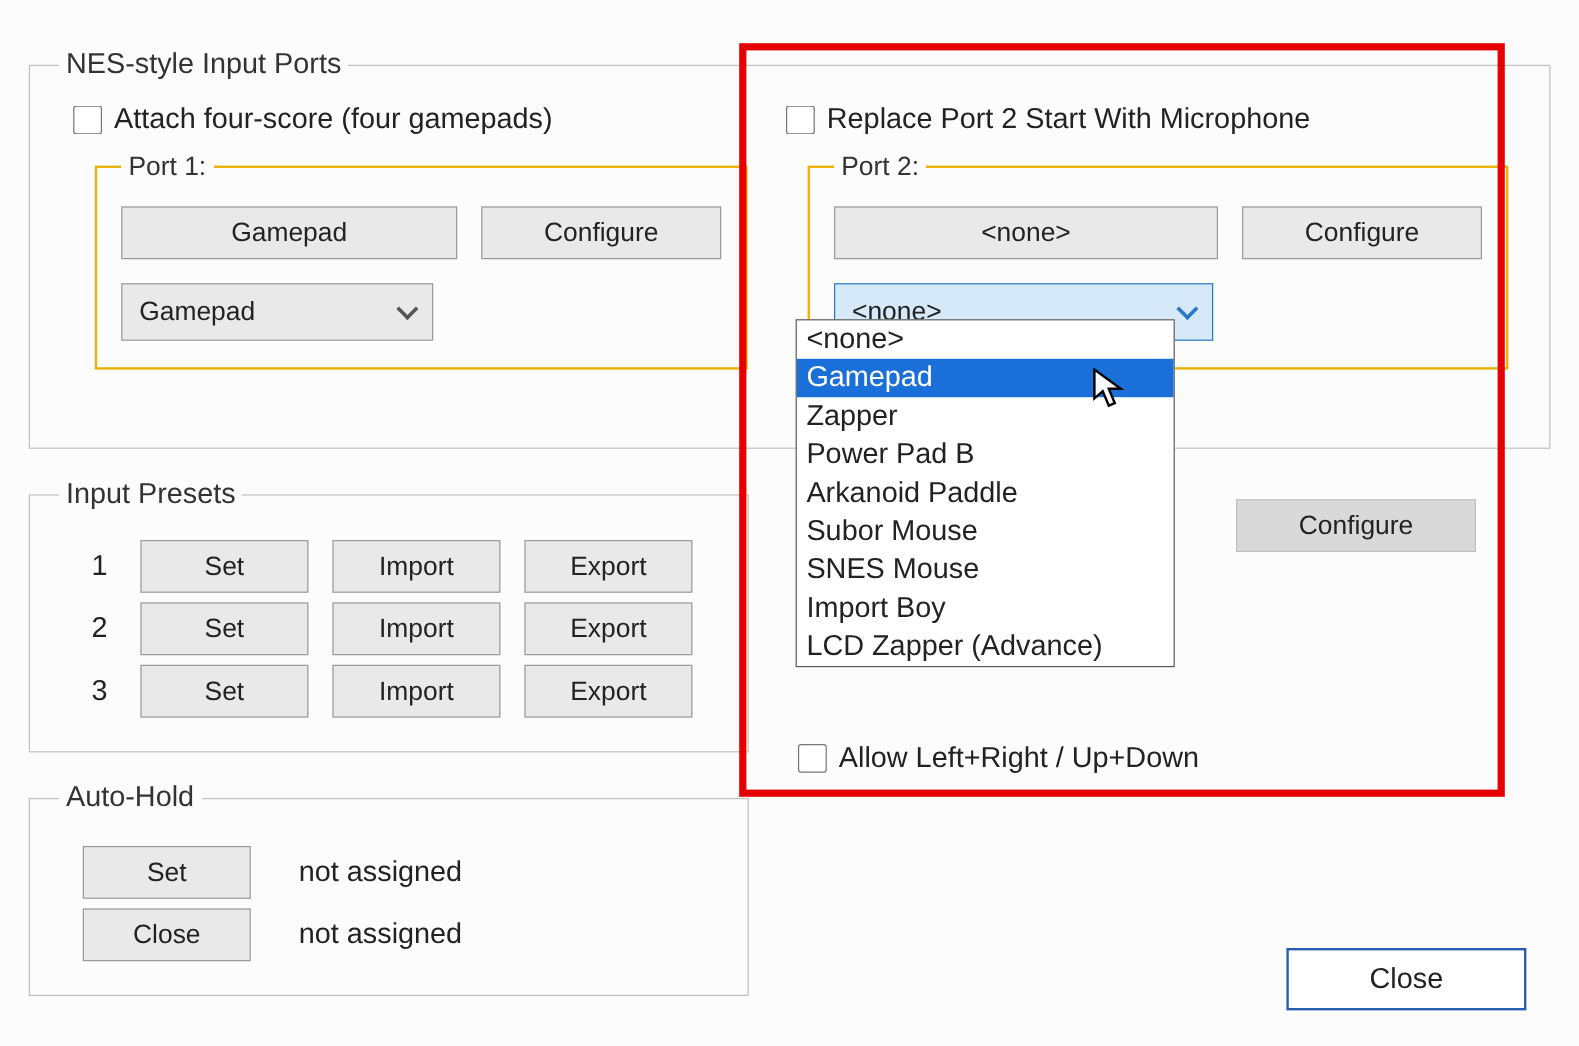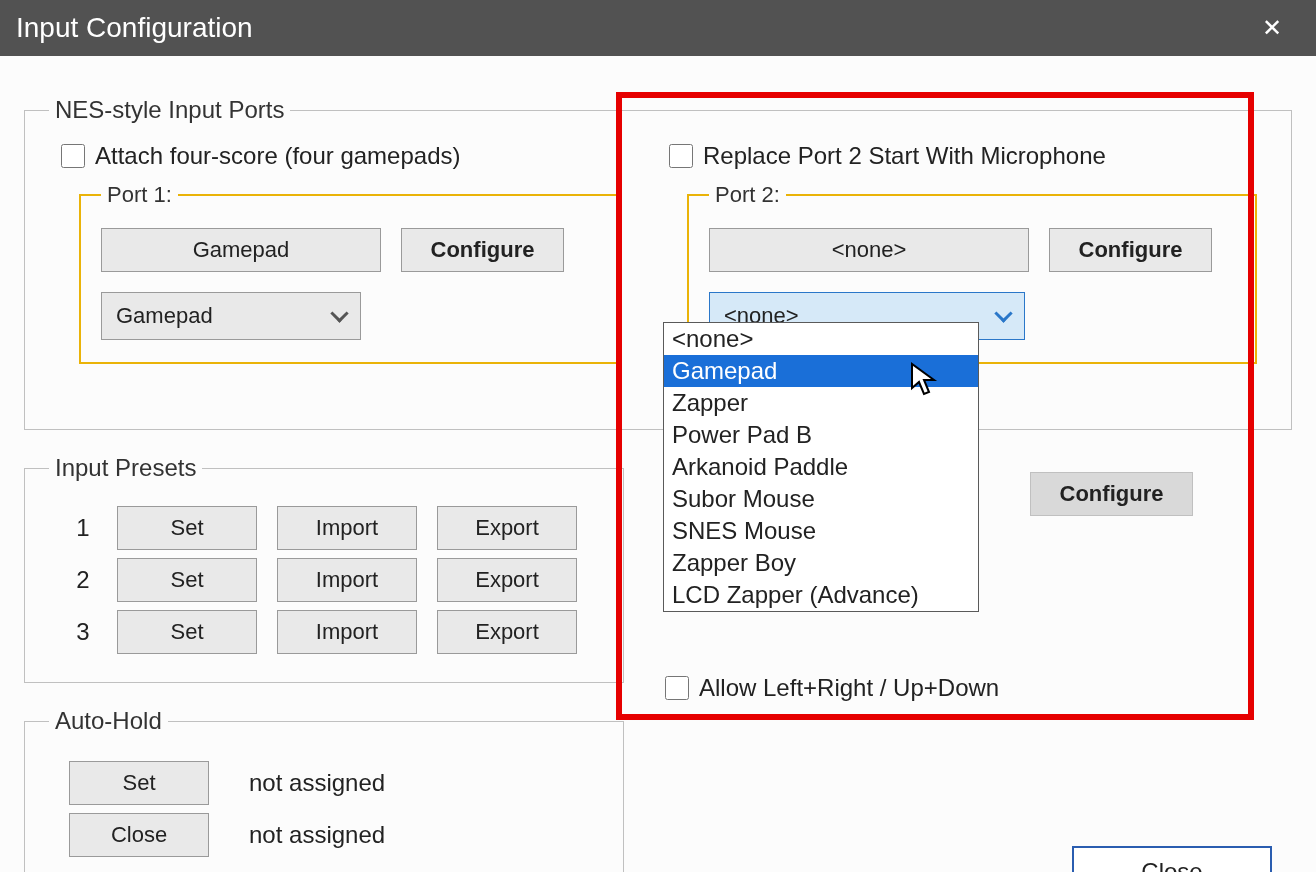--- a/index.html
+++ b/index.html
@@ -59,21 +59,21 @@
   .port-row { display: flex; align-items: center; gap: 20px; margin-top: 6px; }
   .btn {
     background: #e9e9e9;
     border: 1px solid #9a9a9a;
     font-size: 22px;
     padding: 8px 0;
     text-align: center;
     cursor: default;
   }
   .btn.wide { width: 280px; }
-  .btn.cfg { width: 163px; font-weight: bold; }
+  .btn.cfg { width: 200px; }
   .btn.small { width: 140px; }
   .select-look {
     background: #e9e9e9;
     border: 1px solid #9a9a9a;
     width: 260px; height: 48px;
     display: flex; align-items: center; justify-content: space-between;
     padding: 0 14px;
     font-size: 22px;
     margin-top: 20px;
   }
@@ -116,24 +116,20 @@
     pointer-events: none;
   }
   .right-misc {
     position: absolute;
   }
 </style>
 </head>
 <body>
 
 <div class="window">
-  <div class="titlebar">
-    <span>Input Configuration</span>
-    <span class="close-x">✕</span>
-  </div>
 
   <div class="content">
 
     <fieldset style="height:334px;margin-top:12px;">
       <legend>NES-style Input Ports</legend>
       <div class="row">
 
         <div class="col">
           <div class="checkbox-row">
             <input type="checkbox" style="">
@@ -218,21 +214,21 @@
     </div>
 
     <div class="dropdown-pop" id="dd" style="left:663px; top:266px;">
         <div class="opt">&lt;none&gt;</div>
         <div class="opt hl">Gamepad</div>
         <div class="opt">Zapper</div>
         <div class="opt">Power Pad B</div>
         <div class="opt">Arkanoid Paddle</div>
         <div class="opt">Subor Mouse</div>
         <div class="opt">SNES Mouse</div>
-        <div class="opt">Zapper Boy</div>
+        <div class="opt">Import Boy</div>
         <div class="opt">LCD Zapper (Advance)</div>
       </div>
 
     <svg class="cursor" width="30" height="36" style="left:910px; top:306px;">
       <path d="M2 2 L2 26 L9 20 L14 32 L19 30 L14 18 L24 18 Z" fill="#fff" stroke="#000" stroke-width="2"></path>
     </svg>
 
     <div class="red-box" style="left:616px; top:36px; width:638px; height:628px;"></div>
 
     <div class="close-btn">Close</div>

